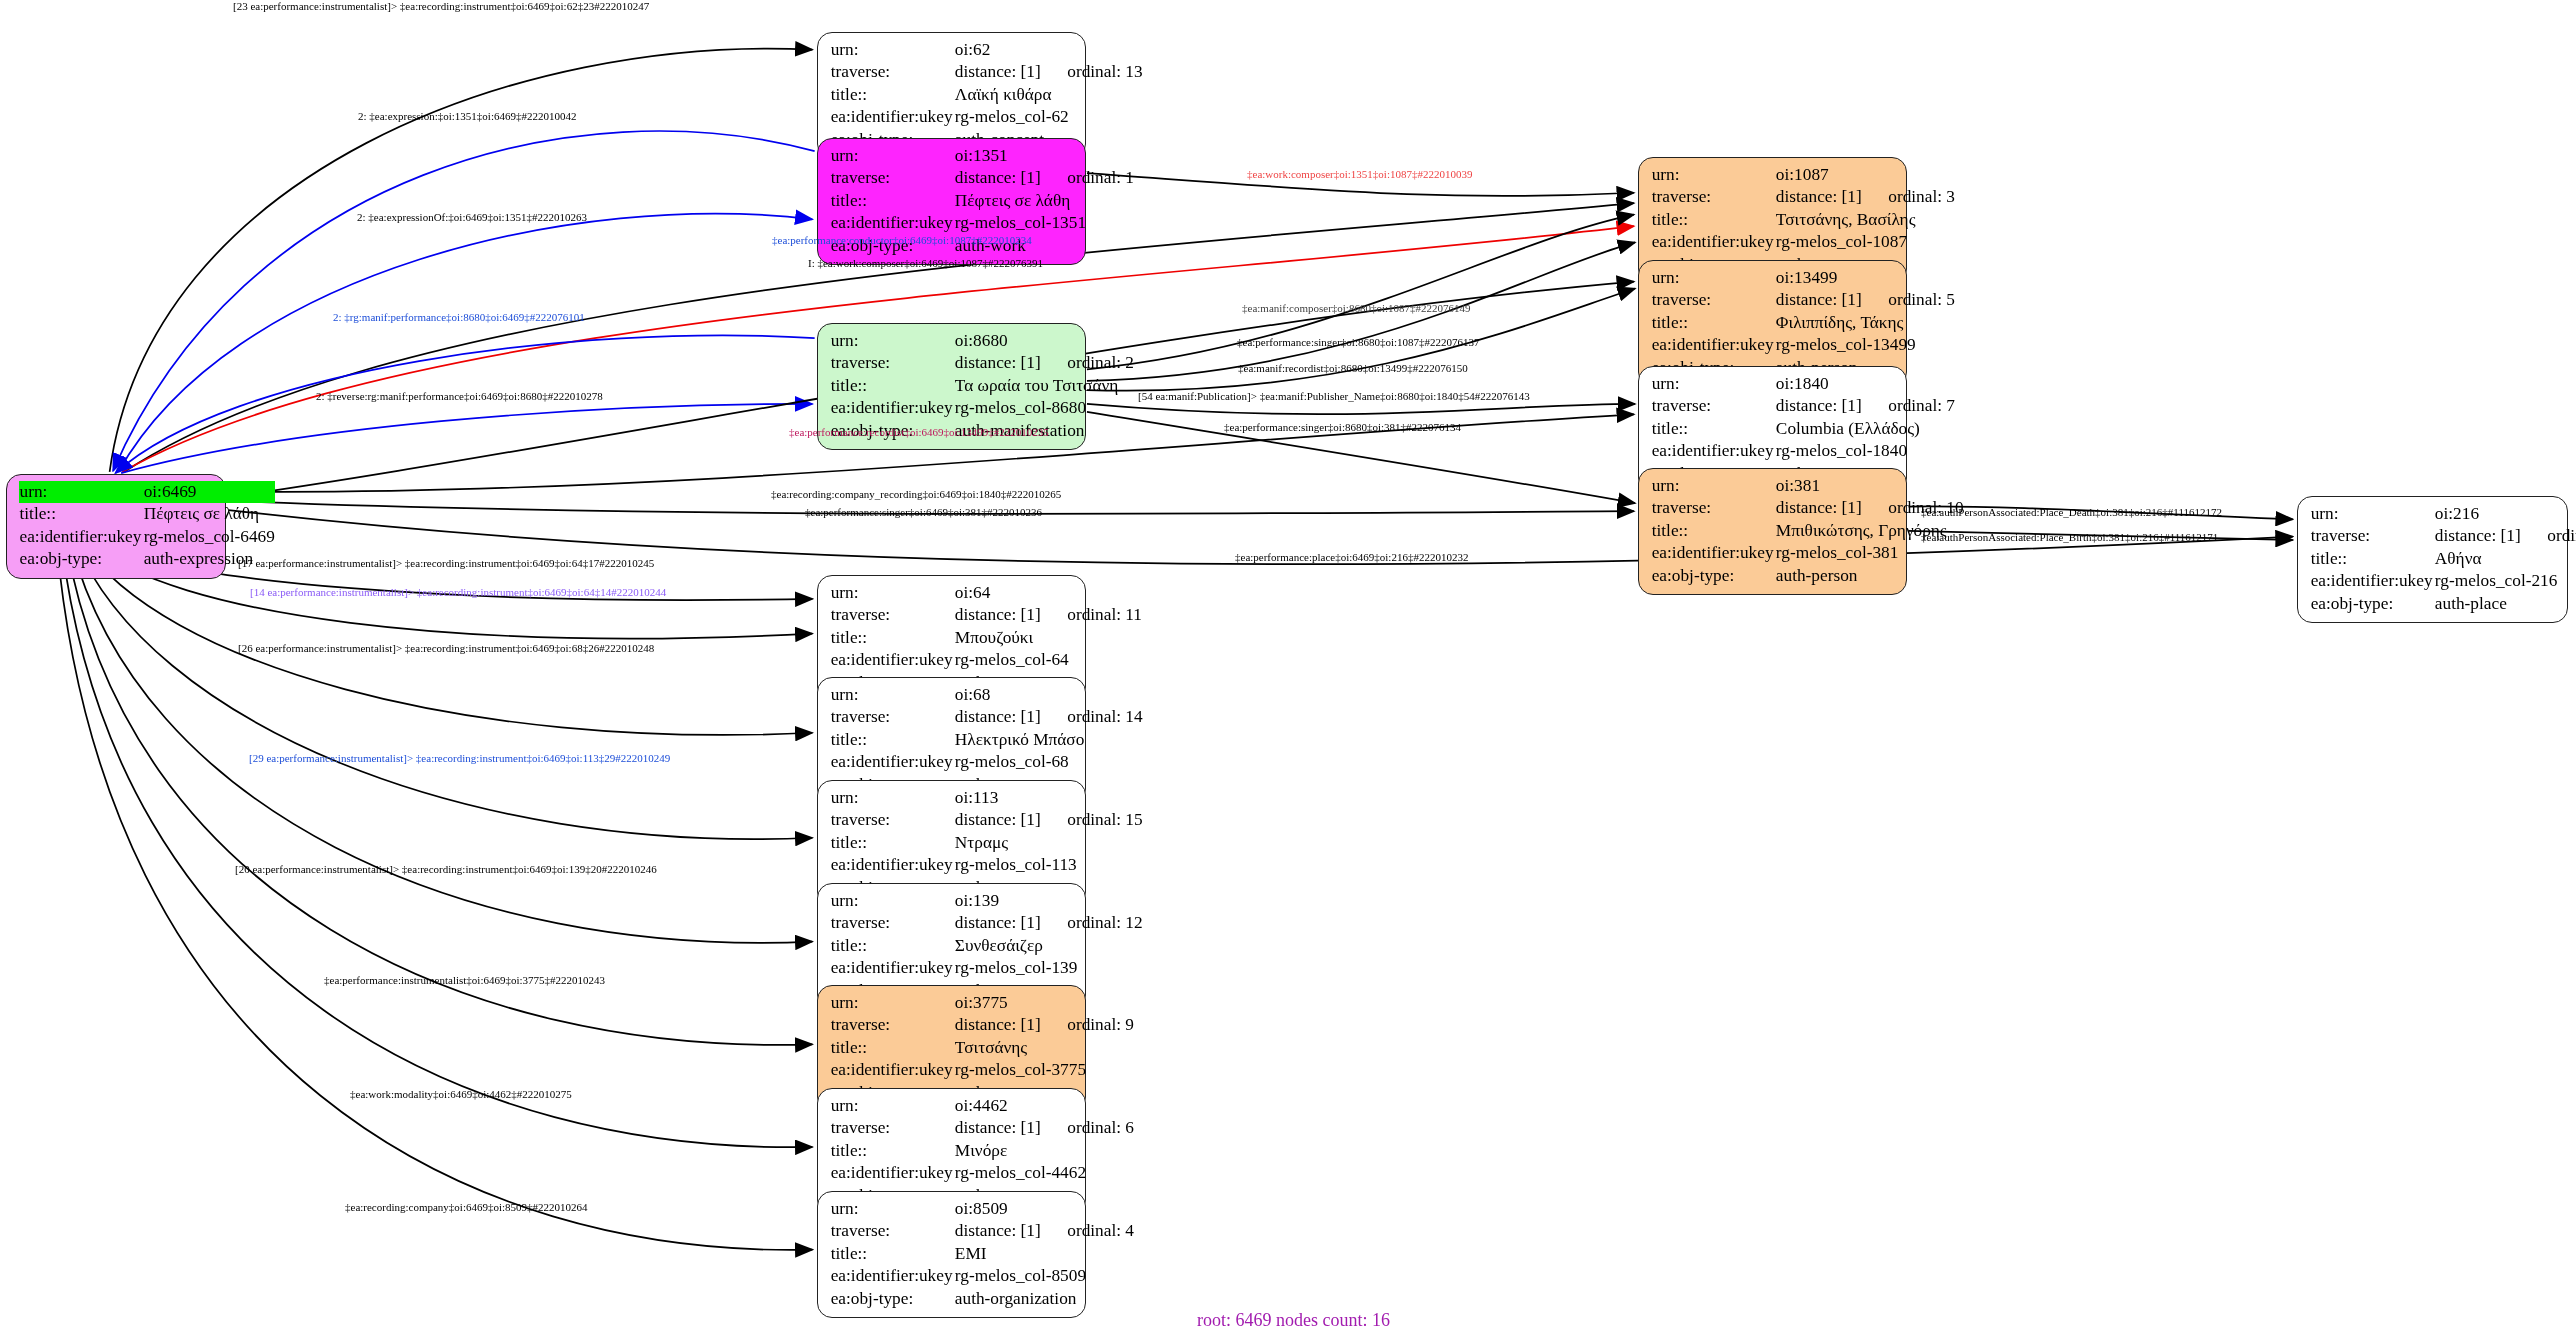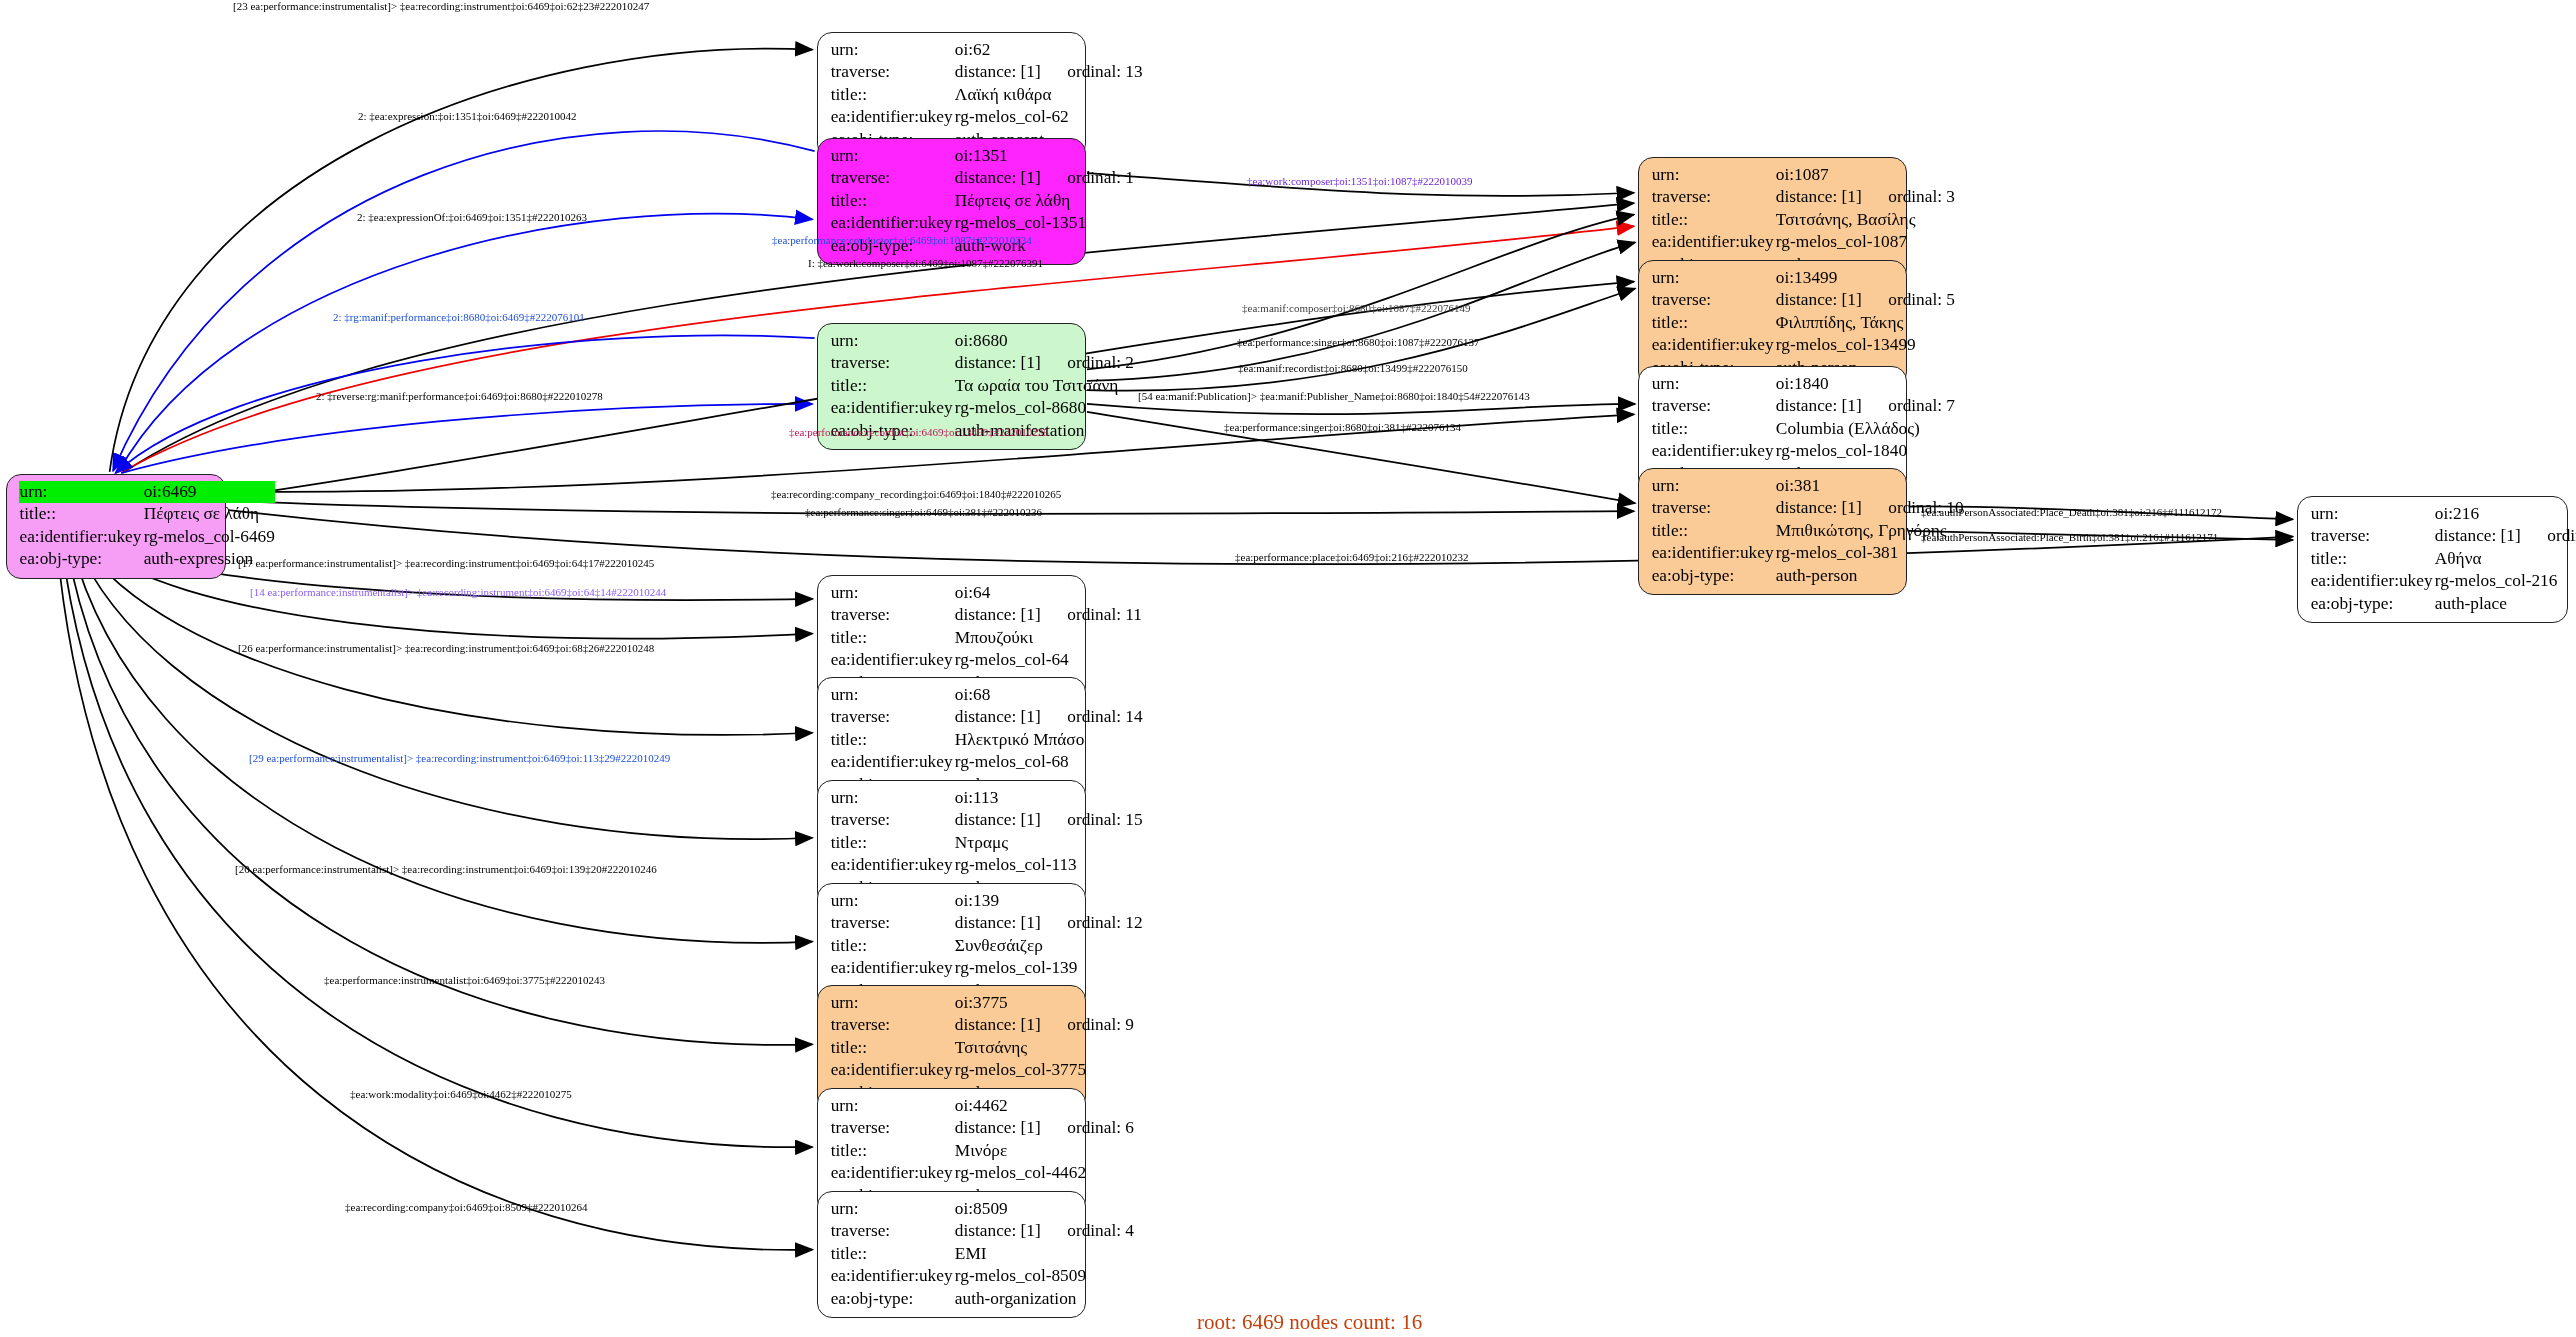--- a/index.html
+++ b/index.html
@@ -13,21 +13,21 @@
   .node td{font-size:17.3px;line-height:1.30;padding:0 0 0 0;white-space:nowrap;color:#000;}
   .node td.k{width:173px;}
   .node td.v{padding-left:2.3px;}
   .node td.v2{padding-left:26.5px;}
   .hl td{background:#00ee00;}
   .n-root{background:#f69ef6;}
   .n-work{background:#fe24fe;}
   .n-manif{background:#ccf7cc;}
   .n-person{background:#fbcb97;}
   .elabel{position:absolute;font-size:11px;color:#000;white-space:nowrap;line-height:1;}
-  .footer{position:absolute;font-size:21px;color:#c2410c;white-space:nowrap;}
+  .footer{position:absolute;font-size:18px;color:#a21caf;white-space:nowrap;}
 </style>
 </head>
 <body>
 
 <div id="canvas">
 
   <svg id="edges" viewBox="0 0 4465 2319" xmlns="http://www.w3.org/2000/svg">
     <defs>
       <marker id="ah" markerWidth="11" markerHeight="9" refX="10" refY="4.5" orient="auto" markerUnits="strokeWidth">
         <path d="M0,0 L11,4.5 L0,9 z" fill="#000"></path>
@@ -527,21 +527,21 @@
       </div>
     </div>
   <div id="labels-layer">
       <div class="elabel" style="left: 233px; top: 1.2px; color: rgb(0, 0, 0);">[23 ea:performance:instrumentalist]&gt; ‡ea:recording:instrument‡oi:6469‡oi:62‡23#222010247</div>
       <div class="elabel" style="left: 358px; top: 111px; color: rgb(0, 0, 0);">2: ‡ea:expression:‡oi:1351‡oi:6469‡#222010042</div>
       <div class="elabel" style="left: 357px; top: 212px; color: rgb(0, 0, 0);">2: ‡ea:expressionOf:‡oi:6469‡oi:1351‡#222010263</div>
       <div class="elabel" style="left: 772px; top: 235px; color: #1d4ed8;">‡ea:performance:conductor‡oi:6469‡oi:1087‡#222010234</div>
       <div class="elabel" style="left: 808px; top: 258px; color: rgb(0, 0, 0);">I: ‡ea:work:composer‡oi:6469‡oi:1087‡#222076391</div>
       <div class="elabel" style="left: 333px; top: 312px; color: #1d4ed8;">2: ‡rg:manif:performance‡oi:8680‡oi:6469‡#222076101</div>
       <div class="elabel" style="left: 316px; top: 391px; color: rgb(0, 0, 0);">2: ‡reverse:rg:manif:performance‡oi:6469‡oi:8680‡#222010278</div>
-      <div class="elabel" style="left: 1247px; top: 176px; color: #6d28d9;">‡ea:work:composer‡oi:1351‡oi:1087‡#222010039</div>
+      <div class="elabel" style="left: 1247px; top: 169px; color: #ef4444;">‡ea:work:composer‡oi:1351‡oi:1087‡#222010039</div>
       <div class="elabel" style="left: 1242px; top: 303px; color: #404040;">‡ea:manif:composer‡oi:8680‡oi:1087‡#222076149</div>
       <div class="elabel" style="left: 1237px; top: 337px; color: rgb(0, 0, 0);">‡ea:performance:singer‡oi:8680‡oi:1087‡#222076137</div>
       <div class="elabel" style="left: 1238px; top: 363px; color: rgb(0, 0, 0);">‡ea:manif:recordist‡oi:8680‡oi:13499‡#222076150</div>
       <div class="elabel" style="left: 1138px; top: 391px; color: rgb(0, 0, 0);">[54 ea:manif:Publication]&gt; ‡ea:manif:Publisher_Name‡oi:8680‡oi:1840‡54#222076143</div>
       <div class="elabel" style="left: 1224px; top: 422px; color: rgb(0, 0, 0);">‡ea:performance:singer‡oi:8680‡oi:381‡#222076134</div>
       <div class="elabel" style="left: 789px; top: 427px; color: #be185d;">‡ea:performance:recordist‡oi:6469‡oi:13499‡#222010235</div>
       <div class="elabel" style="left: 771px; top: 489px; color: rgb(0, 0, 0);">‡ea:recording:company_recording‡oi:6469‡oi:1840‡#222010265</div>
       <div class="elabel" style="left: 805px; top: 507px; color: rgb(0, 0, 0);">‡ea:performance:singer‡oi:6469‡oi:381‡#222010236</div>
       <div class="elabel" style="left: 1235px; top: 552px; color: rgb(0, 0, 0);">‡ea:performance:place‡oi:6469‡oi:216‡#222010232</div>
       <div class="elabel" style="left: 1921px; top: 507px; color: rgb(0, 0, 0);">‡ea:authPersonAssociated:Place_Death‡oi:381‡oi:216‡#111612172</div>

